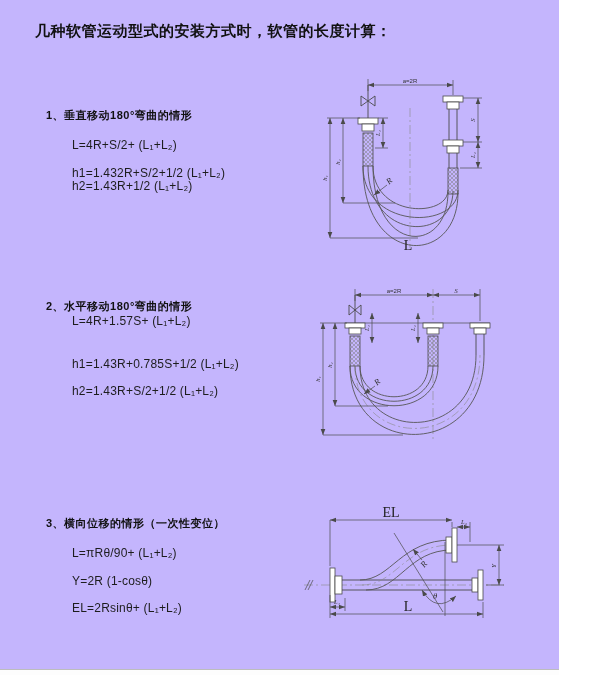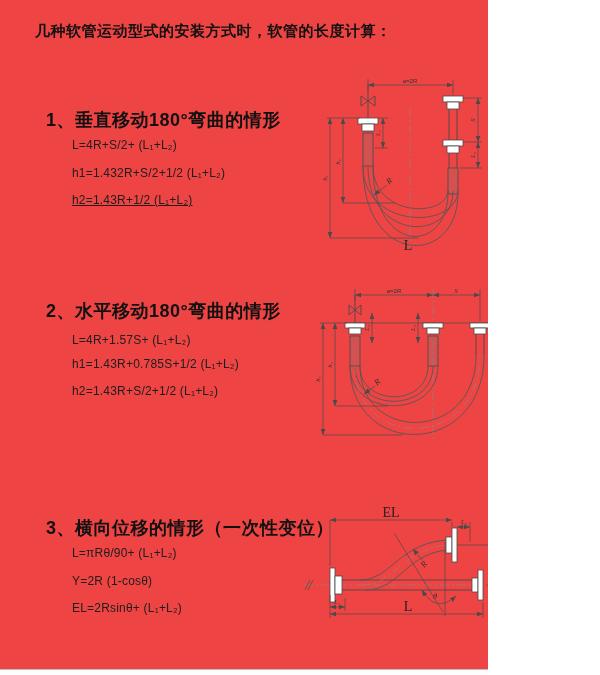--- a/index.html
+++ b/index.html
@@ -1,34 +1,34 @@
 <!DOCTYPE html>
 <html><head>
 <meta charset="utf-8">
 <style>
   html,body { margin:0; padding:0; background:#ffffff; }
   .page {
-    position:relative; width:488px; height:675px; background:#ef4444;
+    position:relative; width:559px; height:675px; background:#c4b5fd;
     font-family:"Liberation Sans","DejaVu Sans",sans-serif; color:#1a1a1a;
     overflow:hidden;
   }
   .title {
     position:absolute; left:35px; top:22px;
     font-size:15px; font-weight:bold; letter-spacing:0.5px; color:#111;
   }
   .heading {
     position:absolute; left:46px;
-    font-size:18px; font-weight:bold; letter-spacing:0.5px; color:#111;
+    font-size:11px; font-weight:bold; letter-spacing:0.5px; color:#111;
   }
   .formula {
     position:absolute; left:72px;
     font-size:12px; color:#1d1d1d; letter-spacing:0.2px; white-space:pre;
   }
-  #h1x { top:108px; } #f10 { top:138px; } #f11 { top:166px; } #f12 { top:193px;text-decoration:underline; }
-  #h2x { top:299px; } #f20 { top:333px;text-align:center; } #f21 { top:357px; } #f22 { top:384px; }
+  #h1x { top:108px; } #f10 { top:138px; } #f11 { top:166px; } #f12 { top:179px; }
+  #h2x { top:299px; } #f20 { top:314px;text-align:center; } #f21 { top:357px; } #f22 { top:384px; }
   #h3x { top:516px;text-align:center; } #f30 { top:546px; } #f31 { top:574px; } #f32 { top:601px; }
 
   svg.diagram { position:absolute; }
   #d1 { left:310px; top:72px; }
   #d2 { left:308px; top:283px; }
   #d3 { left:296px; top:500px; }
 
   .dl { stroke:#4a4a4a; stroke-width:0.7; fill:none; }          
   .ol { stroke:#4a4a4a; stroke-width:0.9; fill:none; }          
   .hl { stroke:#565656; stroke-width:0.9; fill:none; }          

